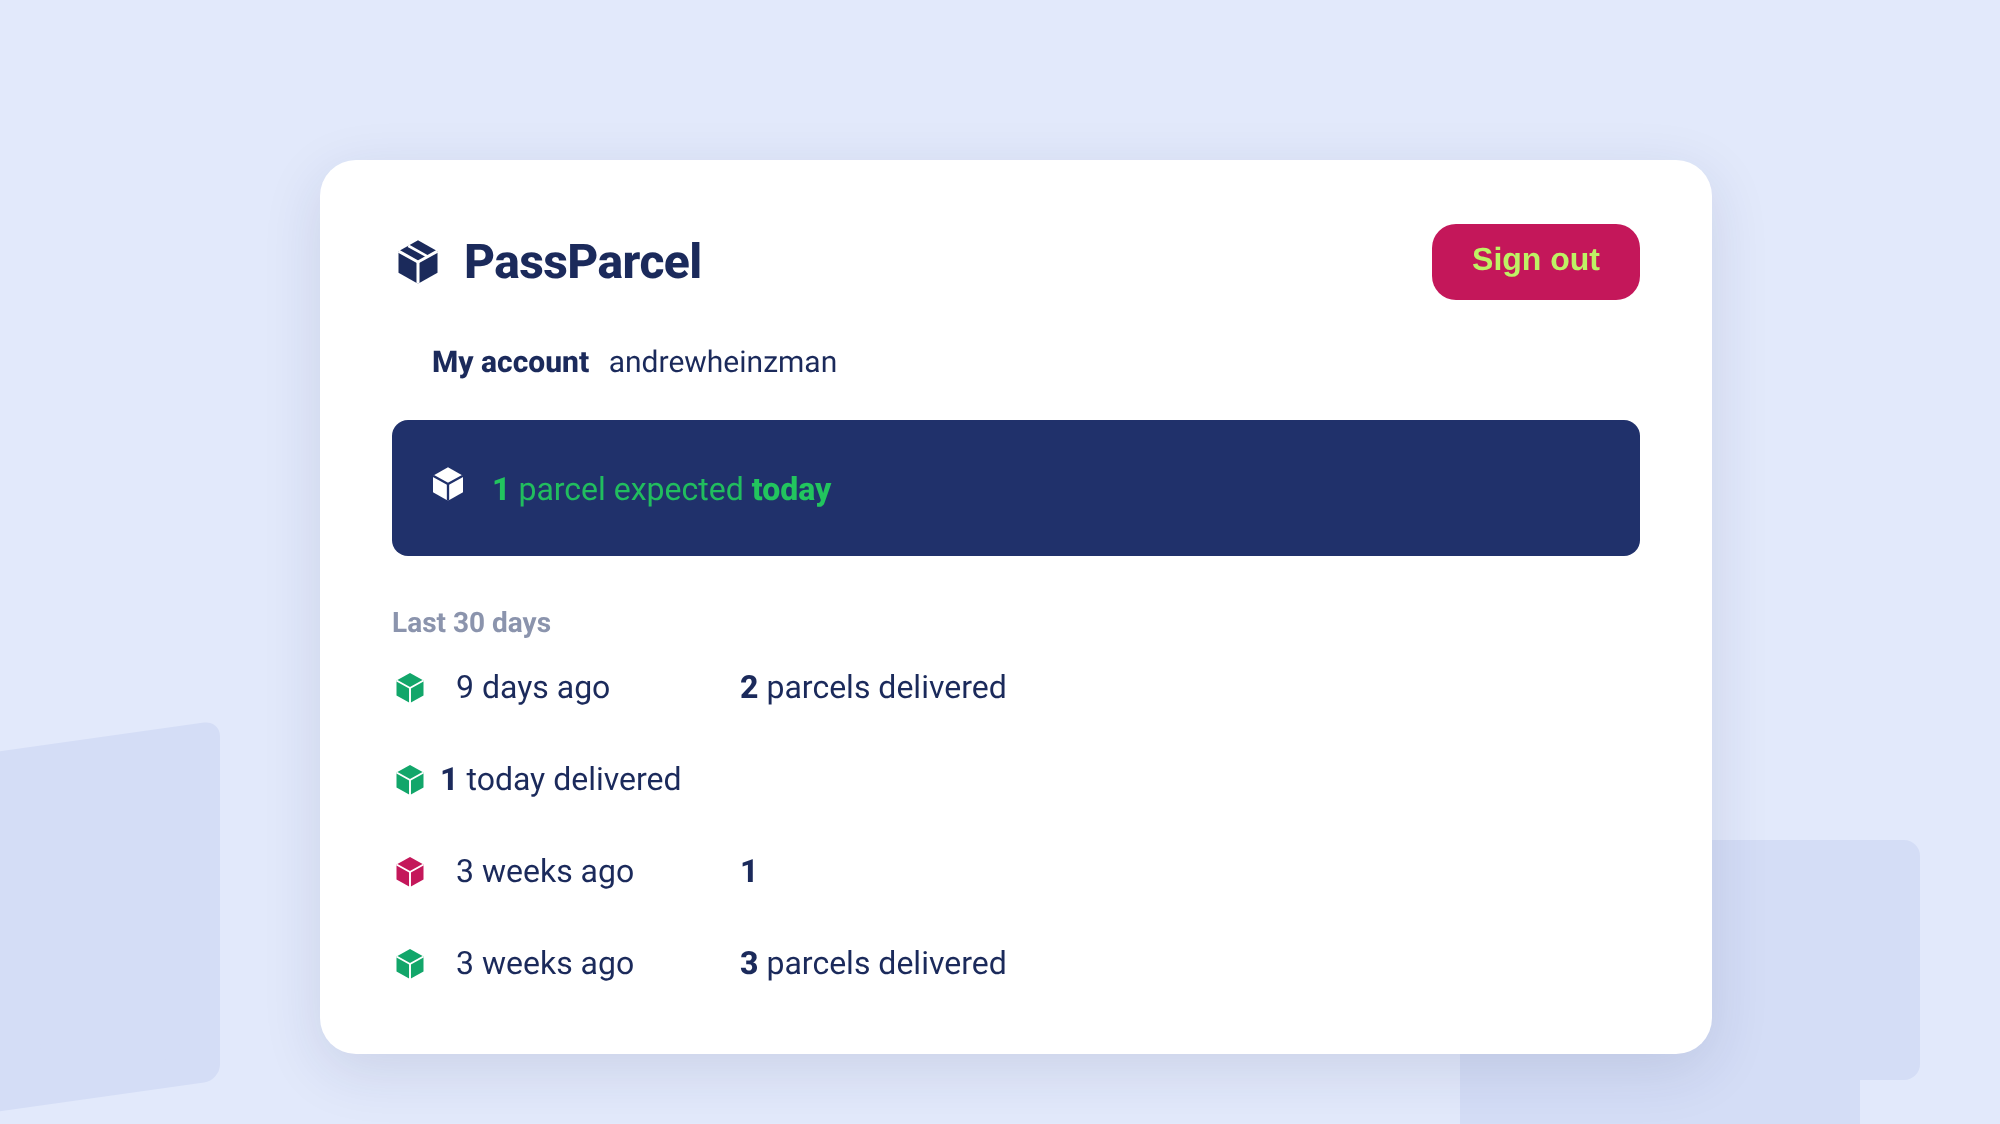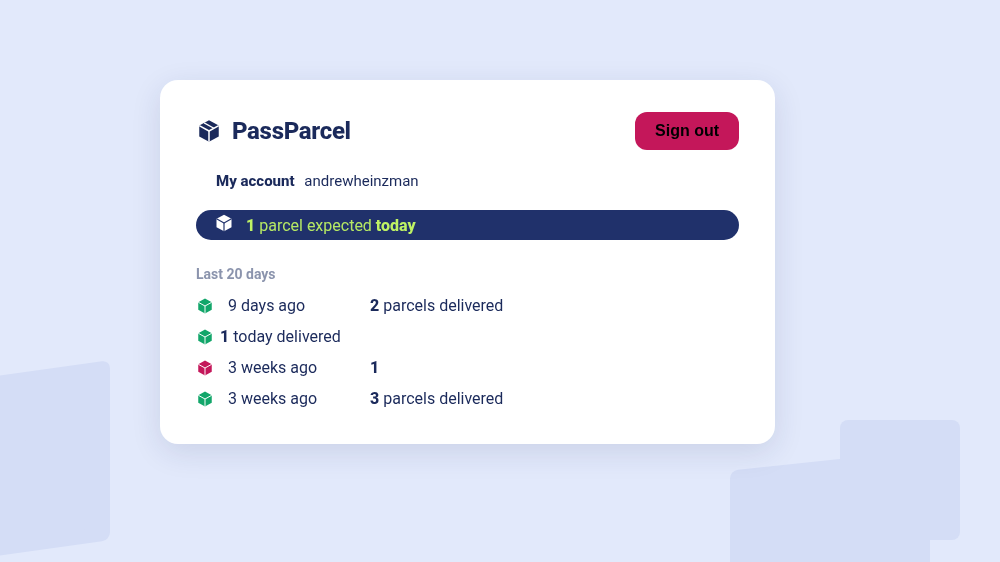--- a/index.html
+++ b/index.html
@@ -17,21 +17,21 @@
   }
   .bg-shape.s1 { left: -30px; top: 370px; width: 140px; height: 180px; transform: skewY(-8deg); }
   .bg-shape.s2 { left: 20px; top: 440px; width: 70px; height: 90px; }
   .bg-shape.s3 { left: 730px; top: 460px; width: 200px; height: 160px; transform: skewY(-6deg); }
   .bg-shape.s4 { left: 840px; top: 420px; width: 120px; height: 120px; }
 
   .card {
     position: absolute;
     left: 160px;
     top: 80px;
-    width: 615px;
+    width: 696px;
     background: #fff;
     border-radius: 18px;
     box-shadow: 0 8px 30px rgba(30,40,90,0.12);
     padding: 32px 36px 36px 36px;
   }
 
   .card-header {
     display: flex;
     align-items: center;
     justify-content: space-between;
@@ -45,60 +45,60 @@
   }
   .brand-name {
     font-size: 24px;
     font-weight: 800;
     letter-spacing: -0.3px;
   }
   .brand-icon svg { display: block; }
 
   .signout-btn {
     background: #c4175a;
-    color: #000000;
+    color: #bef264;
     border: none;
     border-radius: 12px;
     font-size: 16px;
     font-weight: 700;
     padding: 10px 20px;
     cursor: pointer;
   }
 
   .account-line {
     font-size: 15px;
     color: #1b2a5b;
     margin-bottom: 20px;
   }
   .account-line .label { font-weight: 800; margin-right: 6px; margin-left: 20px; }
   .account-line .user  { font-weight: 400; margin-top: 15px; }
 
   .banner {
     background: #20316b;
-    color: #bef264;
-    border-radius: 22px;
-    padding: 3px 18px;
+    color: #22c55e;
+    border-radius: 8px;
+    padding: 22px 18px;
     display: flex;
     align-items: center;
     gap: 12px;
     font-size: 16px;
     margin-bottom: 26px;
   }
   .banner .count { font-weight: 800; }
   .banner .word  { font-weight: 400; opacity: 0.95; }
   .banner .today { font-weight: 800; }
 
   .section-heading {
     font-size: 14px;
     font-weight: 700;
     color: #8b94ad;
     margin-bottom: 14px;
   }
 
-  .history { display: flex; flex-direction: column; gap: 12px; }
+  .history { display: flex; flex-direction: column; gap: 27px; }
   .row {
     display: flex;
     align-items: center;
     font-size: 16px;
     color: #1b2a5b;
   }
   .row .icon { width: 24px; display: flex; align-items: center; }
   .row .ago  { width: 150px; padding-left: 8px; }
   .row .cnt  { font-weight: 800; margin-right: 4px; }
   .row .desc { font-weight: 400; }
@@ -141,21 +141,21 @@
         <path d="M12 12 L12 22" stroke="#20316b" stroke-width="1.4"></path>
       </svg>
     </span>
     <span>
       <span class="count">1</span>
       <span class="word">parcel expected</span>
       <span class="today">today</span>
     </span>
   </div>
 
-  <div class="section-heading">Last 20 days</div>
+  <div class="section-heading">Last 30 days</div>
 
   <div class="history" id="history">
       <div class="row">
         <span class="icon">
           <svg width="18" height="18" viewBox="0 0 24 24" fill="none">
             <path d="M12 2 L21 7 L21 17 L12 22 L3 17 L3 7 Z" fill="#12a66a"></path>
             <path d="M3 7 L12 12 L21 7" stroke="#fff" stroke-width="1.3" fill="none" stroke-linejoin="round"></path>
             <path d="M12 12 L12 22" stroke="#fff" stroke-width="1.3"></path>
           </svg>
         </span>

